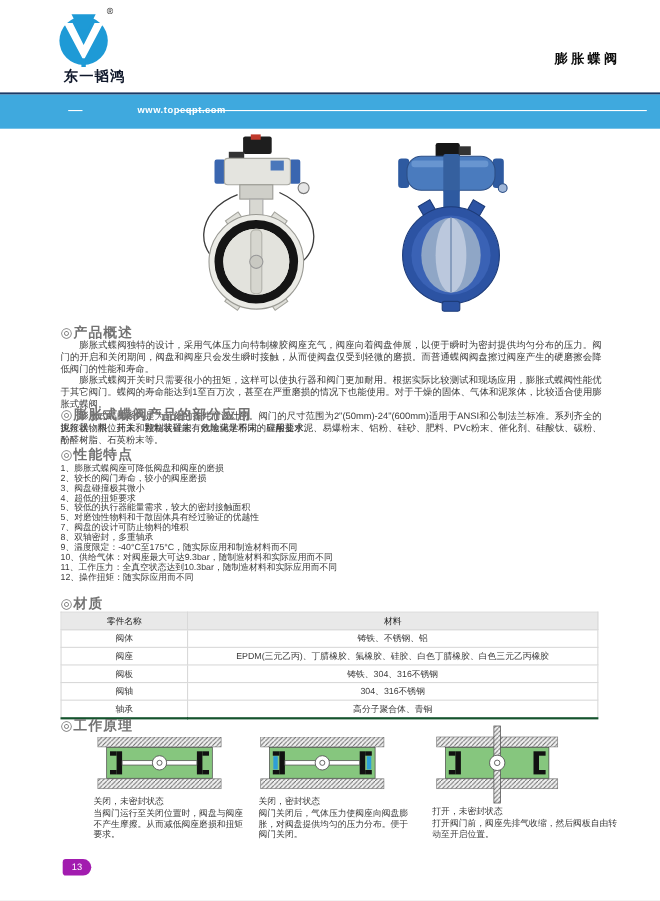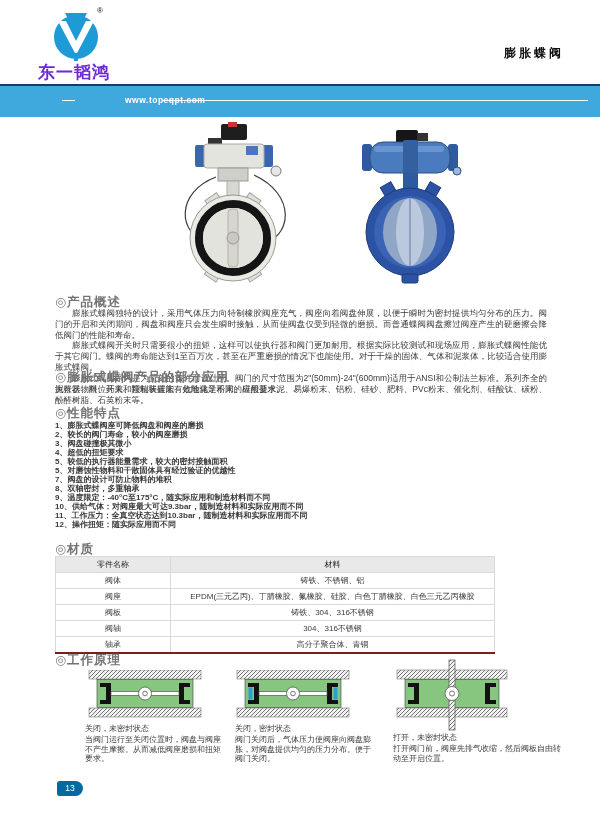--- a/index.html
+++ b/index.html
@@ -1,60 +1,60 @@
 <!DOCTYPE html>
 <html><head>
 <meta charset="utf-8">
 <style>
   html,body{margin:0;padding:0;background:#888;}
   .page{position:relative;width:600px;height:819px;background:#fff;margin:0 auto;
         font-family:"Liberation Sans","DejaVu Sans",sans-serif;overflow:hidden;color:#333;}
   
   .logo{position:absolute;left:52px;top:7px;width:48px;height:54px;}
   .trademark{position:absolute;left:97px;top:6px;font-size:8px;color:#111;}
-  .brand{position:absolute;left:38px;top:61px;width:76px;text-align:left;
-         font-weight:bold;font-size:17px;color:#6d28d9;letter-spacing:1px;}
+  .brand{position:absolute;left:38px;top:61px;width:76px;text-align:right;
+         font-weight:bold;font-size:13px;color:#0f172a;letter-spacing:1px;}
   .page-title{position:absolute;right:36px;top:45px;font-size:12px;font-weight:bold;
          color:#0d0d0d;letter-spacing:3px;}
   .header-line{position:absolute;top:84px;left:0;width:600px;height:2px;background:#1c3a66;}
   .blue-bar{position:absolute;top:86px;left:0;width:600px;height:31px;background:#3FA9DE;}
   .site-dash{position:absolute;left:62px;top:14px;width:13px;height:1px;background:#fff;}
   .site-text{position:absolute;left:79px;top:9px;font-size:8.5px;font-weight:bold;color:#fff;letter-spacing:.5px;margin-left:46px;}
   .site-line{position:absolute;left:162px;right:12px;top:14px;height:1px;background:#fff;}
   
   .photo-left{position:absolute;left:158px;top:122px;}
   .photo-right{position:absolute;left:348px;top:128px;}
   
   .h{position:absolute;left:55px;font-size:12.5px;font-weight:bold;color:#737373;letter-spacing:1px;}
   .h-overview{top:294px;} .h-apps{top:369px;} .h-features{top:405px;}
   .h-materials{top:541px;} .h-principle{top:652px;}
   .txtblock{position:absolute;left:55px;width:492px;font-size:8.5px;line-height:10.8px;
             color:#3a3a3a;text-align:justify;}
   .overview-block{top:308px;}
   .overview-block p{margin:0;text-indent:2em;}
   .apps-block{top:384px;}
   .features-block{top:421px;line-height:9px;font-size:8px;}
-  .features-block div{white-space:nowrap;font-weight:bold;}
-  
-  .mat-table{position:absolute;left:55px;top:556px;width:440px;border-collapse:collapse;
-             font-size:8px;color:#3a3a3a;border-bottom:2px solid #7f1d1d;}
+  .features-block div{white-space:nowrap;}
+  
+  .mat-table{position:absolute;left:55px;top:556px;width:489px;border-collapse:collapse;
+             font-size:8px;color:#3a3a3a;border-bottom:2px solid #14532d;}
   .mat-table td,.mat-table th{border:1px solid #d9d9d9;text-align:center;padding:2px 3px;
              height:10px;font-weight:normal;}
   .mat-table th{background:#e9e9e9;color:#222;}
   .mat-table .c1{width:108px;}
   
   .diag{position:absolute;}
   .d1{left:85px;top:670px;} .d2{left:233px;top:670px;} .d3{left:393px;top:658px;}
   .cap{position:absolute;font-size:8px;line-height:9.8px;color:#3a3a3a;}
   .cap .t{margin-bottom:1px;}
   .c1cap{left:85px;top:724px;width:142px;}
   .c2cap{left:235px;top:724px;width:142px;}
   .c3cap{left:393px;top:733px;width:170px;}
   
-  .badge{position:absolute;left:57px;top:781px;width:26px;height:15px;background:#0369a1;
+  .badge{position:absolute;left:57px;top:781px;width:26px;height:15px;background:#a21caf;
          color:#fff;font-size:8.5px;font-weight:normal;text-align:center;line-height:15px;
          border-radius:3px 8px 8px 3px;}
 </style>
 </head>
 <body>
 
 <div class="page">
 
   <div>
     <svg class="logo" viewBox="0 0 48 54">

